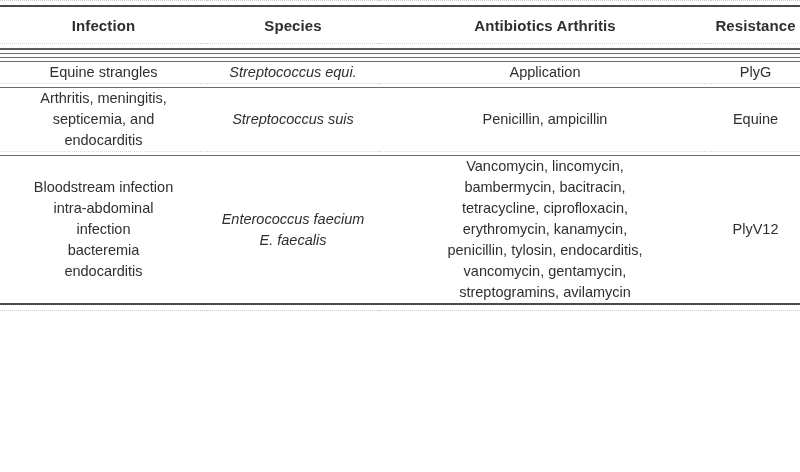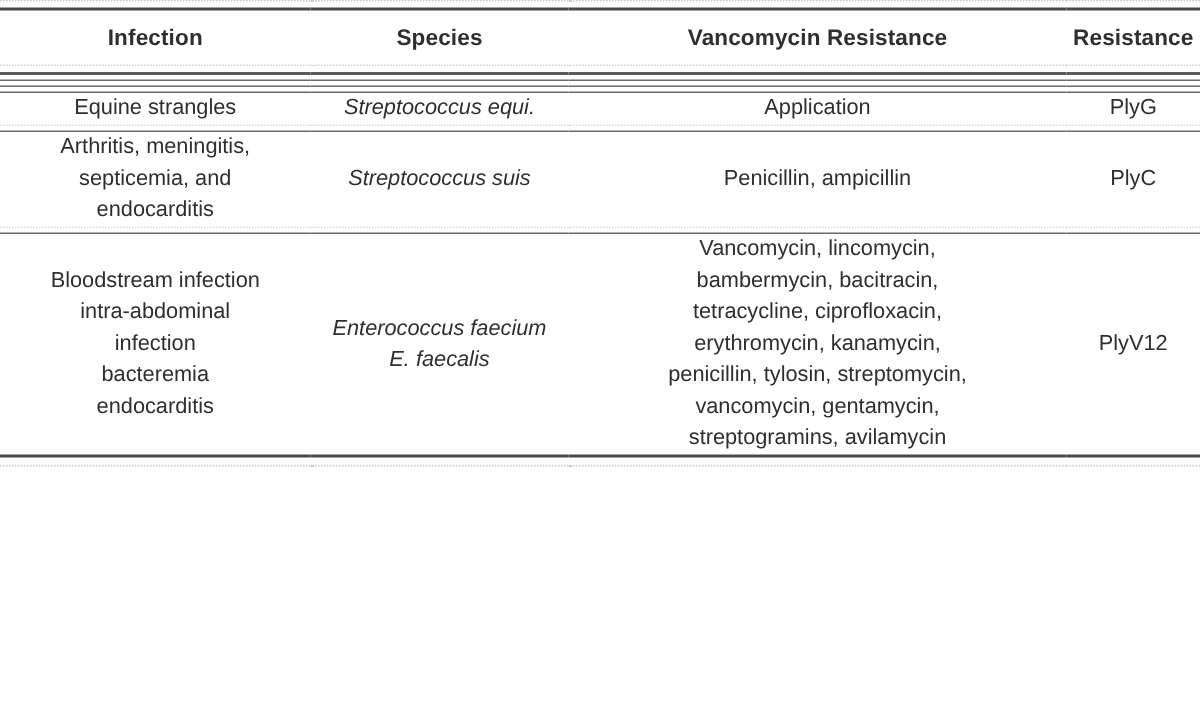--- a/index.html
+++ b/index.html
@@ -117,21 +117,21 @@
     </colgroup>
     <tbody>
 
       <tr>
         <td class="rule-top" colspan="4"></td>
       </tr>
 
       <tr class="header-row">
         <th>Infection</th>
         <th>Species</th>
-        <th>Vancomycin Resistance</th>
+        <th>Antibiotics Arthritis</th>
         <th>Resistance</th>
       </tr>
 
       <tr>
         <td class="rule-mid" colspan="4"></td>
       </tr>
 
 
       <tr>
         <td class="rule-thin" colspan="4"></td>
@@ -157,40 +157,40 @@
       <tr>
         <td class="rule-thin" colspan="4"></td>
       </tr>
 
       <tr class="data-row row-tall">
         <td class="cell-infection multiline">Arthritis, meningitis,
 septicemia, and
 endocarditis</td>
         <td class="cell-species multiline">Streptococcus suis</td>
         <td class="cell-antibiotics multiline">Penicillin, ampicillin</td>
-        <td class="cell-endolysin multiline">PlyC</td>
+        <td class="cell-endolysin multiline">Equine</td>
       </tr>
 
       <tr>
         <td class="rule-thin" colspan="4"></td>
       </tr>
 
       <tr class="data-row row-xtall">
         <td class="cell-infection multiline">Bloodstream infection
 intra-abdominal
 infection
 bacteremia
 endocarditis</td>
         <td class="cell-species multiline">Enterococcus faecium
 E. faecalis</td>
         <td class="cell-antibiotics multiline">Vancomycin, lincomycin,
 bambermycin, bacitracin,
 tetracycline, ciprofloxacin,
 erythromycin, kanamycin,
-penicillin, tylosin, streptomycin,
+penicillin, tylosin, endocarditis,
 vancomycin, gentamycin,
 streptogramins, avilamycin</td>
         <td class="cell-endolysin multiline">PlyV12</td>
       </tr>
 
       <tr>
         <td class="rule-bottom" colspan="4"></td>
       </tr>
 
     </tbody>

